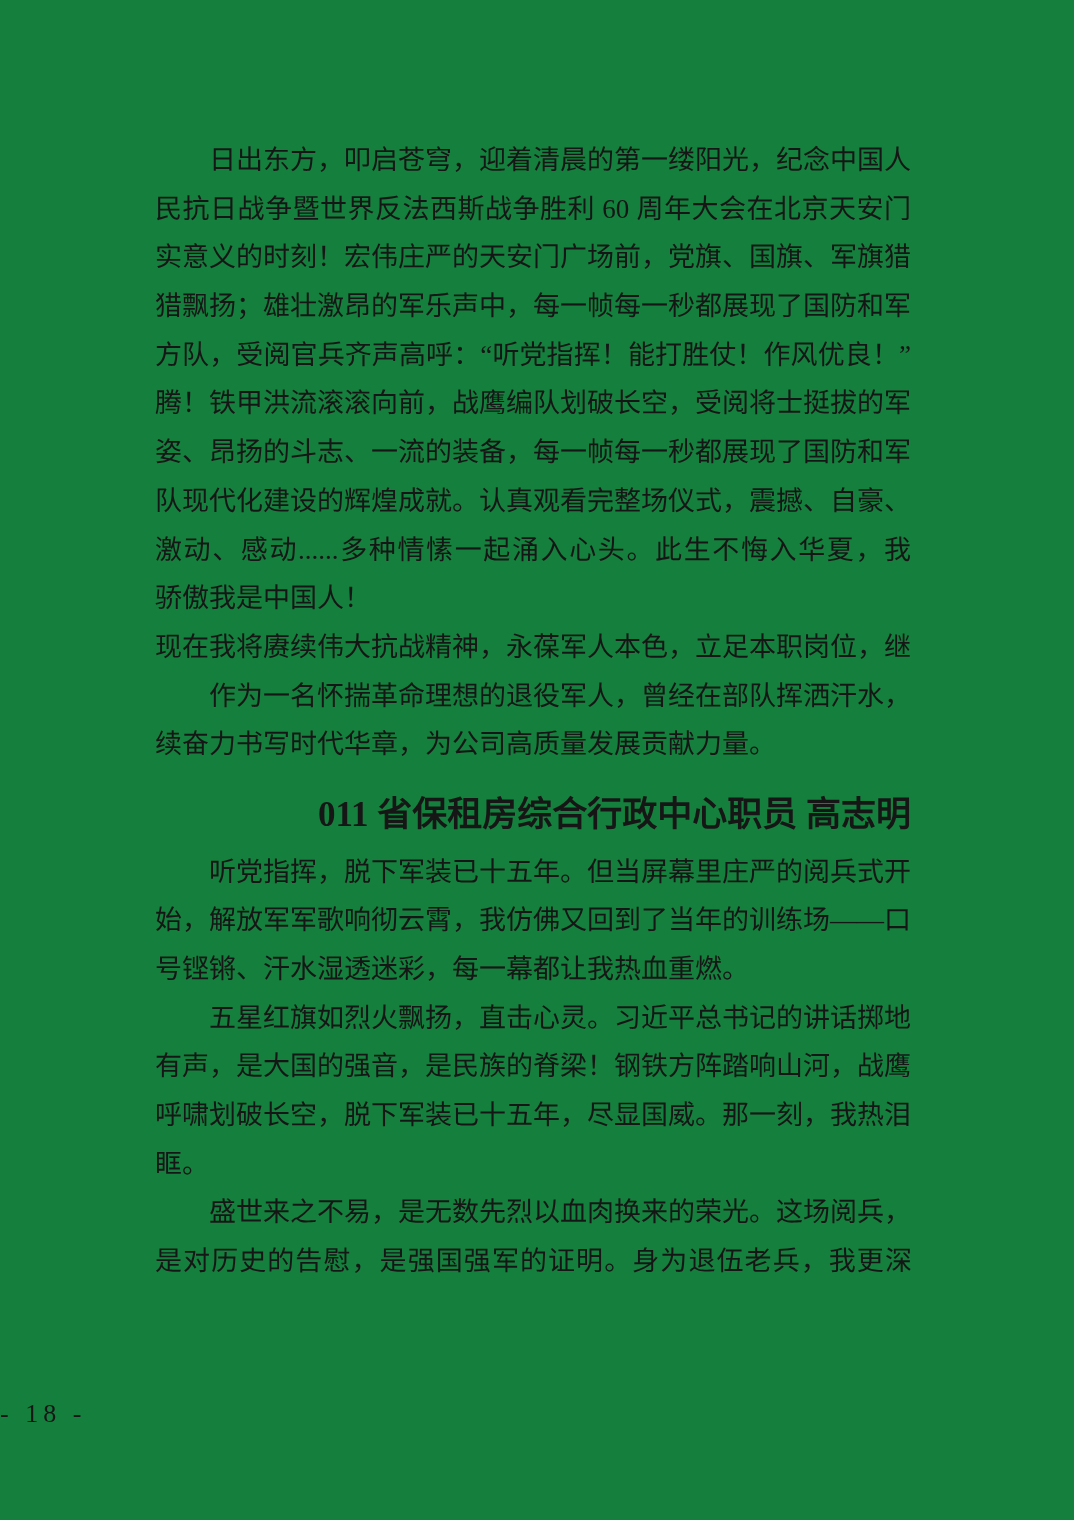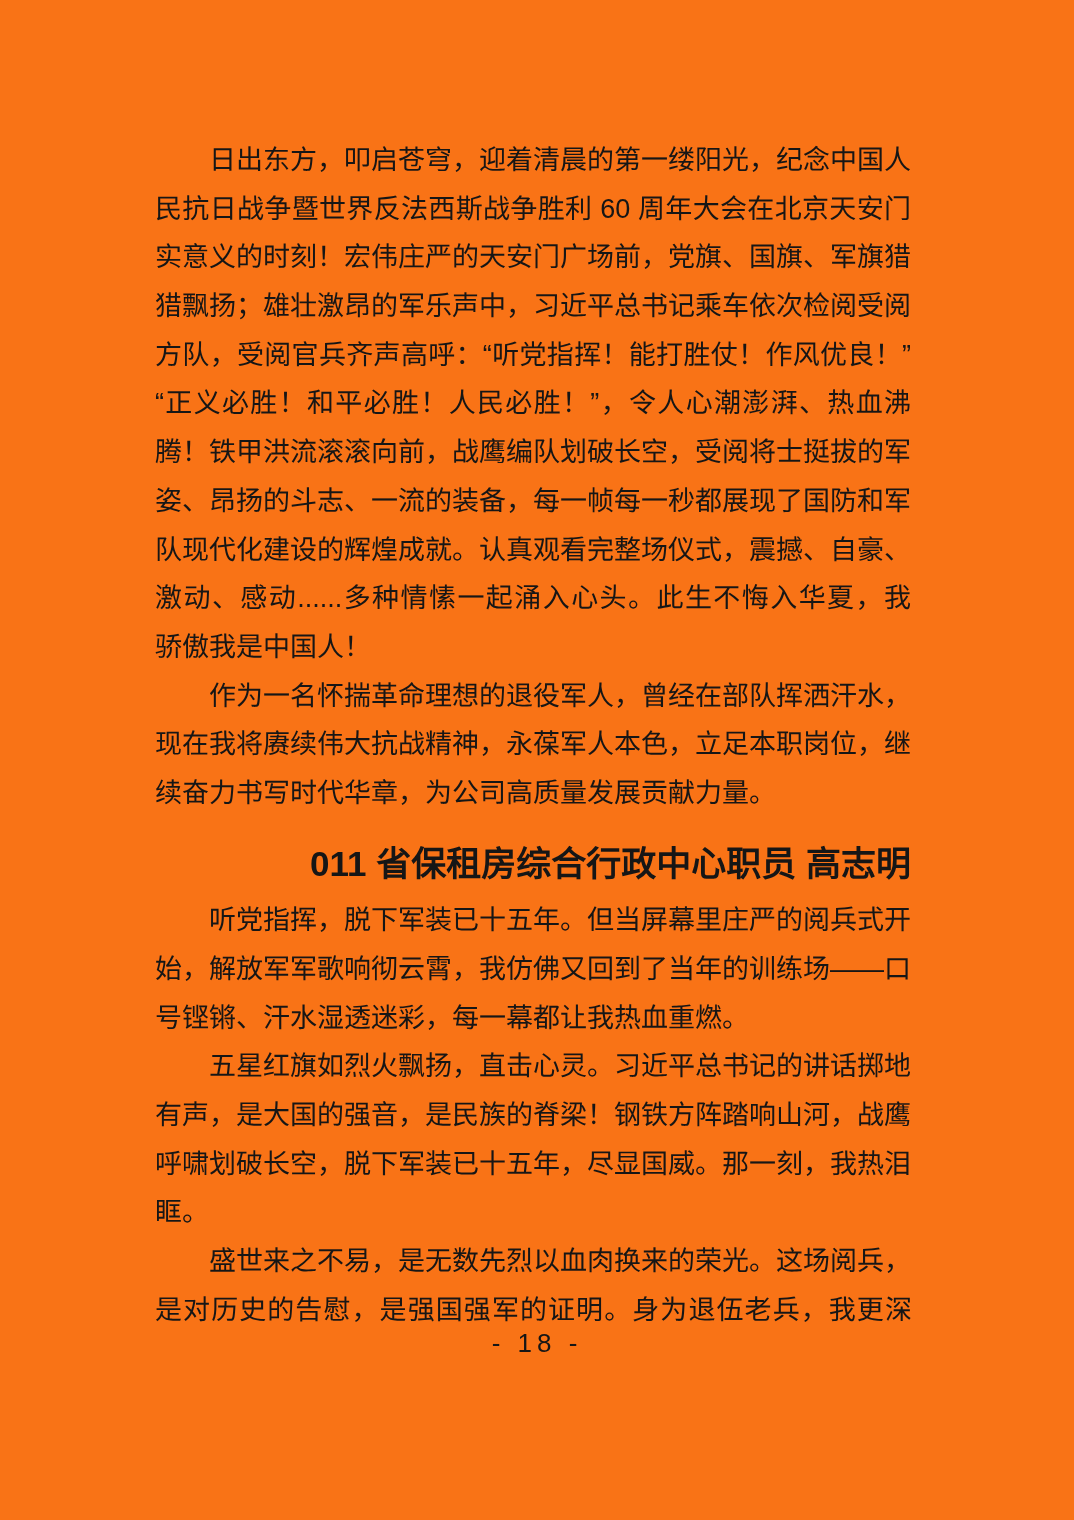--- a/index.html
+++ b/index.html
@@ -4,23 +4,23 @@
 <style>
   html, body {
     margin: 0;
     padding: 0;
     background: #ffffff;
   }
   .page {
     position: relative;
     width: 1074px;
     height: 1520px;
-    background: #f97316;
+    background: #15803d;
     color: #161616;
-    font-family: Liberation Sans, sans-serif;
+    font-family: Liberation Serif, serif;
     overflow: hidden;
   }
   .text-block {
     position: absolute;
     left: 155px;
     top: 136px;
     width: 756px;
   }
   .line {
     font-size: 27px;
@@ -39,48 +39,47 @@
   .heading {
     font-size: 35px;
     line-height: 48.7px;
     font-weight: bold;
     text-align: right;
     margin: 22px 0 8px 0;
   }
   .footer {
     position: absolute;
     left: 0;
-    top: 1328px;
+    top: 1399px;
     width: 100%;
-    text-align: center;
+    text-align: left;
   }
   .page-number {
     font-size: 26px;
     letter-spacing: 5px;
     color: #161616;
   }
 </style>
 </head>
 <body>
 
 <div class="page">
   <main class="text-block" id="doc-blocks">
       <div class="line indent">日出东方，叩启苍穹，迎着清晨的第一缕阳光，纪念中国人</div>
       <div class="line">民抗日战争暨世界反法西斯战争胜利 60 周年大会在北京天安门</div>
       <div class="line">实意义的时刻！宏伟庄严的天安门广场前，党旗、国旗、军旗猎</div>
-      <div class="line">猎飘扬；雄壮激昂的军乐声中，习近平总书记乘车依次检阅受阅</div>
+      <div class="line">猎飘扬；雄壮激昂的军乐声中，每一帧每一秒都展现了国防和军</div>
       <div class="line">方队，受阅官兵齐声高呼：“听党指挥！能打胜仗！作风优良！”</div>
-      <div class="line">“正义必胜！和平必胜！人民必胜！”，令人心潮澎湃、热血沸</div>
       <div class="line">腾！铁甲洪流滚滚向前，战鹰编队划破长空，受阅将士挺拔的军</div>
       <div class="line">姿、昂扬的斗志、一流的装备，每一帧每一秒都展现了国防和军</div>
       <div class="line">队现代化建设的辉煌成就。认真观看完整场仪式，震撼、自豪、</div>
       <div class="line">激动、感动......多种情愫一起涌入心头。此生不悔入华夏，我</div>
       <div class="line flush">骄傲我是中国人！</div>
+      <div class="line">现在我将赓续伟大抗战精神，永葆军人本色，立足本职岗位，继</div>
       <div class="line indent">作为一名怀揣革命理想的退役军人，曾经在部队挥洒汗水，</div>
-      <div class="line">现在我将赓续伟大抗战精神，永葆军人本色，立足本职岗位，继</div>
       <div class="line flush">续奋力书写时代华章，为公司高质量发展贡献力量。</div>
       <div class="heading">011 省保租房综合行政中心职员 高志明</div>
       <div class="line indent">听党指挥，脱下军装已十五年。但当屏幕里庄严的阅兵式开</div>
       <div class="line">始，解放军军歌响彻云霄，我仿佛又回到了当年的训练场——口</div>
       <div class="line flush">号铿锵、汗水湿透迷彩，每一幕都让我热血重燃。</div>
       <div class="line indent">五星红旗如烈火飘扬，直击心灵。习近平总书记的讲话掷地</div>
       <div class="line">有声，是大国的强音，是民族的脊梁！钢铁方阵踏响山河，战鹰</div>
       <div class="line">呼啸划破长空，脱下军装已十五年，尽显国威。那一刻，我热泪盈</div>
       <div class="line flush">眶。</div>
       <div class="line indent">盛世来之不易，是无数先烈以血肉换来的荣光。这场阅兵，</div>

